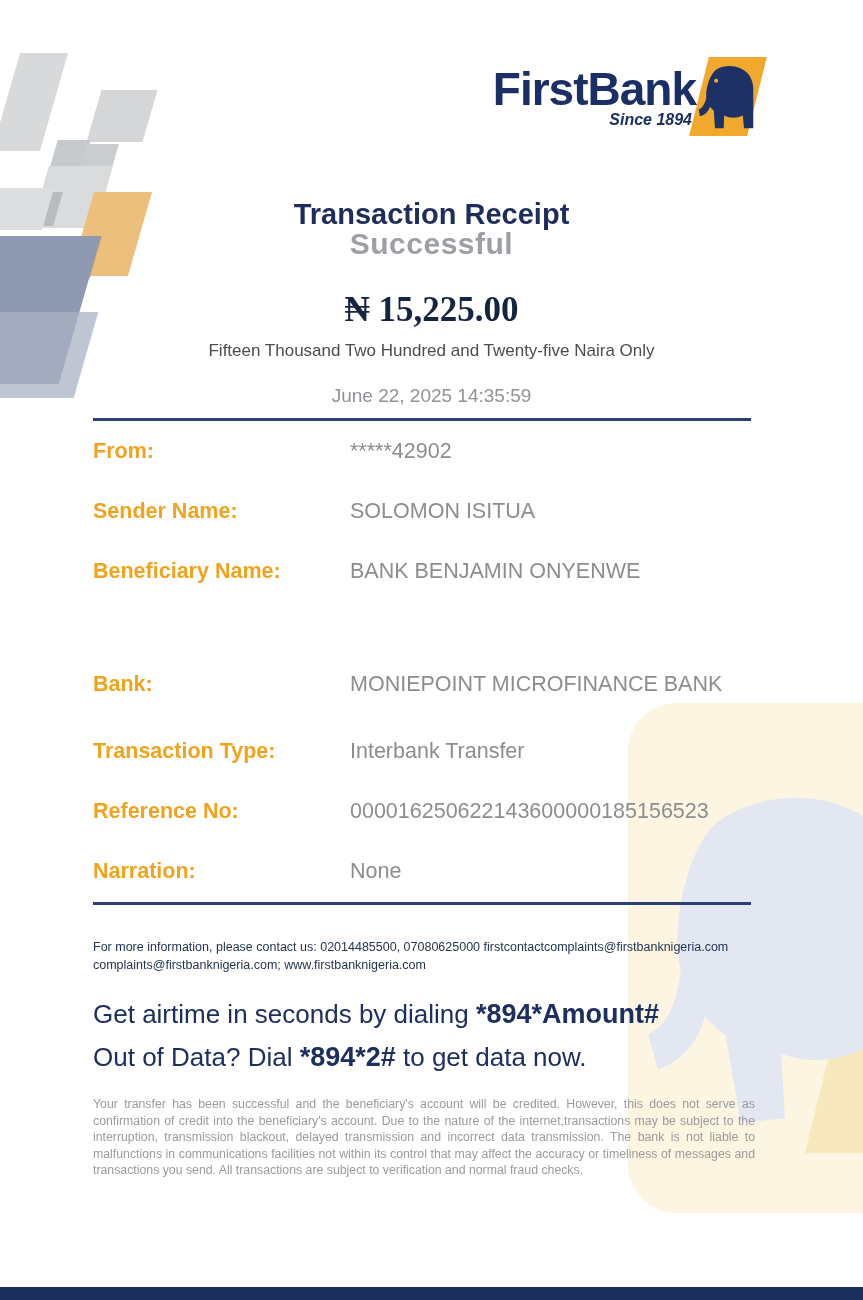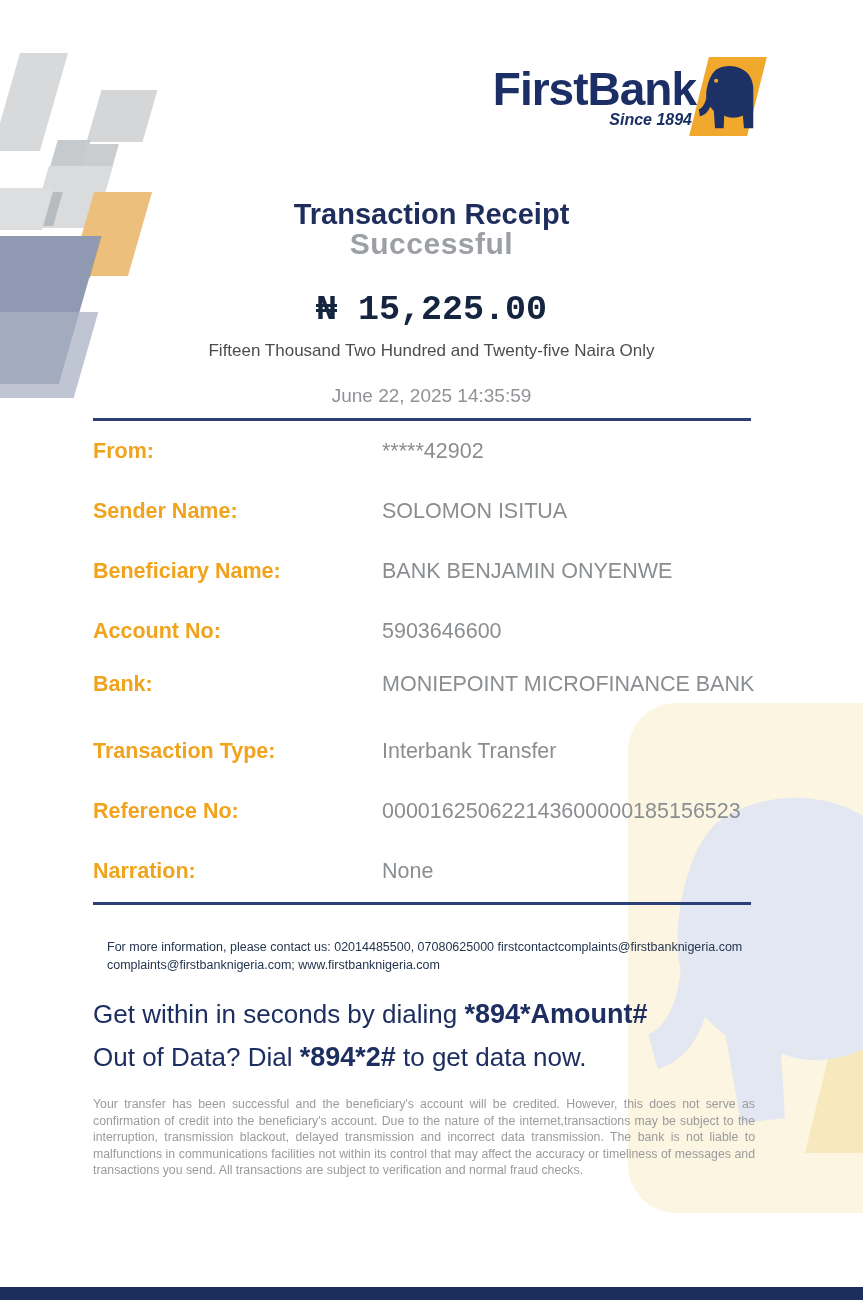--- a/index.html
+++ b/index.html
@@ -16,31 +16,31 @@
   .brand-box{position:absolute; top:57px; left:699px; width:58px; height:79px; background:#f0a92d; transform:skewX(-14deg); z-index:2;}
   .brand-eleph{position:absolute; top:60px; left:697px; width:58px; height:74px; z-index:3;}
   
   .wm{position:absolute; left:628px; top:703px; width:310px; height:510px; background:#fbf5e2; border-radius:48px; z-index:0;}
   .wm-gold{position:absolute; left:198px; top:280px; width:130px; height:170px; background:#f8e8bd; transform:skewX(-14deg);}
   .wm-eleph{position:absolute; left:4px; top:40px; width:296px; height:430px; transform:rotate(-6deg);}
   
   .ctext{position:absolute; left:0; right:0; text-align:center; z-index:4;}
   .title{top:198px; font-size:29px; font-weight:bold; color:#1e2d5c;}
   .status{top:227px; font-size:30px; font-weight:bold; color:#9c9fa3; letter-spacing:.5px;}
-  .amount{top:290px; font-size:35px; font-weight:bold; color:#15243f; font-family:Liberation Mono, monospace;}
+  .amount{top:290px; font-size:35px; font-weight:bold; color:#15243f; font-family:Liberation Serif, serif;}
   .words{top:341px; font-size:17px; color:#4c4c4c;}
   .date{top:385px; font-size:19px; color:#8f9296;}
   .rule{position:absolute; left:93px; width:658px; height:3px; background:#2b4077; z-index:4;}
   .rule1{top:418px;} .rule2{top:902px;}
   
-  .frow{position:absolute; left:93px; width:680px; display:flex; z-index:4;gap:32px;}
+  .frow{position:absolute; left:93px; width:680px; display:flex; z-index:4;}
   .flabel{width:257px; font-size:21.5px; font-weight:bold; color:#f0a31c;}
   .fvalue{font-size:21.5px; color:#8b8e91; white-space:nowrap;}
   
-  .contact{position:absolute; top:938px; left:107px; width:668px; font-size:12.5px; line-height:18px; color:#24354f; z-index:4;}
+  .contact{position:absolute; top:938px; left:93px; width:668px; font-size:12.5px; line-height:18px; color:#24354f; z-index:4;}
   .promo{position:absolute; left:93px; font-size:26px; color:#1d2f60; z-index:4;}
   .promo b{font-size:27px; font-weight:800;}
   .promo1{top:999px;} .promo2{top:1042px;}
   .disclaimer{position:absolute; top:1096px; left:93px; width:662px; font-size:12.3px; line-height:16.5px; color:#9b9b9b; text-align:justify; z-index:4;}
   .bottombar{position:absolute; left:0; right:0; bottom:0; height:13px; background:#1c2e5c; z-index:5;}
 </style>
 </head>
 <body>
 
 <div class="receipt">
@@ -96,24 +96,20 @@
     <div class="fvalue">*****42902</div>
   </div>
   <div class="frow" style="top:499px">
     <div class="flabel">Sender Name:</div>
     <div class="fvalue">SOLOMON ISITUA</div>
   </div>
   <div class="frow" style="top:559px">
     <div class="flabel">Beneficiary Name:</div>
     <div class="fvalue">BANK BENJAMIN ONYENWE</div>
   </div>
-  <div class="frow" style="top:619px">
-    <div class="flabel">Account No:</div>
-    <div class="fvalue">5903646600</div>
-  </div>
   <div class="frow" style="top:672px">
     <div class="flabel">Bank:</div>
     <div class="fvalue">MONIEPOINT MICROFINANCE BANK</div>
   </div>
   <div class="frow" style="top:739px">
     <div class="flabel">Transaction Type:</div>
     <div class="fvalue">Interbank Transfer</div>
   </div>
   <div class="frow" style="top:799px">
     <div class="flabel">Reference No:</div>
@@ -121,19 +117,19 @@
   </div>
   <div class="frow" style="top:859px">
     <div class="flabel">Narration:</div>
     <div class="fvalue">None</div>
   </div>
 
   <div class="rule rule2"></div>
 
   <div class="contact">For more information, please contact us: 02014485500, 07080625000 firstcontactcomplaints@firstbanknigeria.com complaints@firstbanknigeria.com; www.firstbanknigeria.com</div>
 
-  <div class="promo promo1"><span>Get within in seconds by dialing </span><b>*894*Amount#</b></div>
+  <div class="promo promo1"><span>Get airtime in seconds by dialing </span><b>*894*Amount#</b></div>
   <div class="promo promo2"><span>Out of Data? Dial </span><b>*894*2#</b><span> to get data now.</span></div>
 
   <div class="disclaimer">Your transfer has been successful and the beneficiary's account will be credited. However, this does not serve as confirmation of credit into the beneficiary's account. Due to the nature of the internet,transactions may be subject to the interruption, transmission blackout, delayed transmission and incorrect data transmission. The bank is not liable to malfunctions in communications facilities not within its control that may affect the accuracy or timeliness of messages and transactions you send. All transactions are subject to verification and normal fraud checks.</div>
 
   <div class="bottombar"></div>
 </div>
 
 </body></html>

